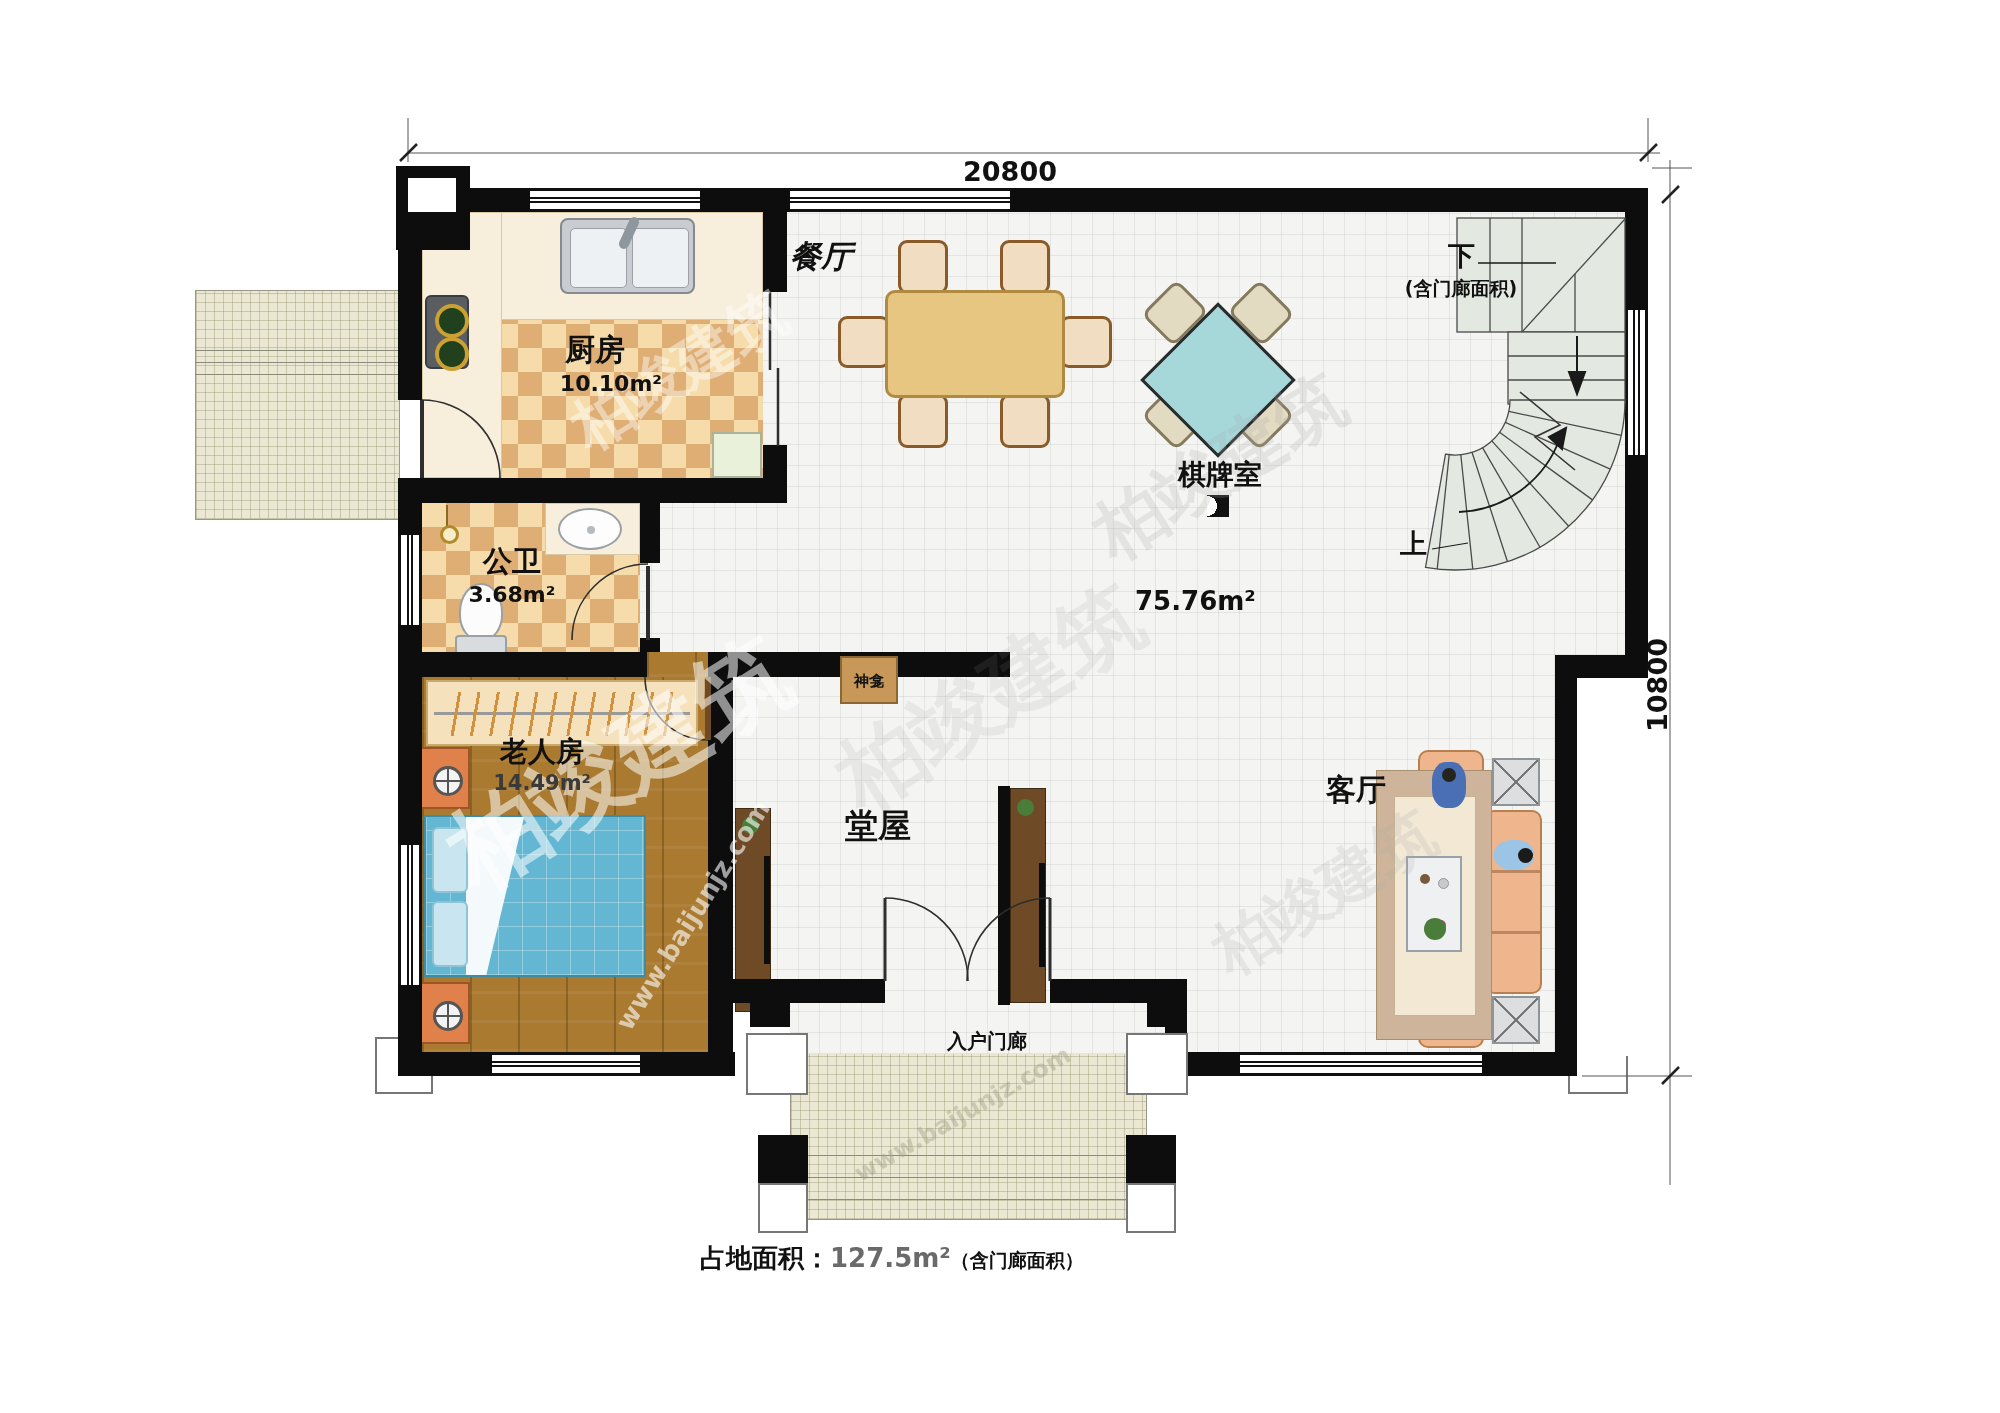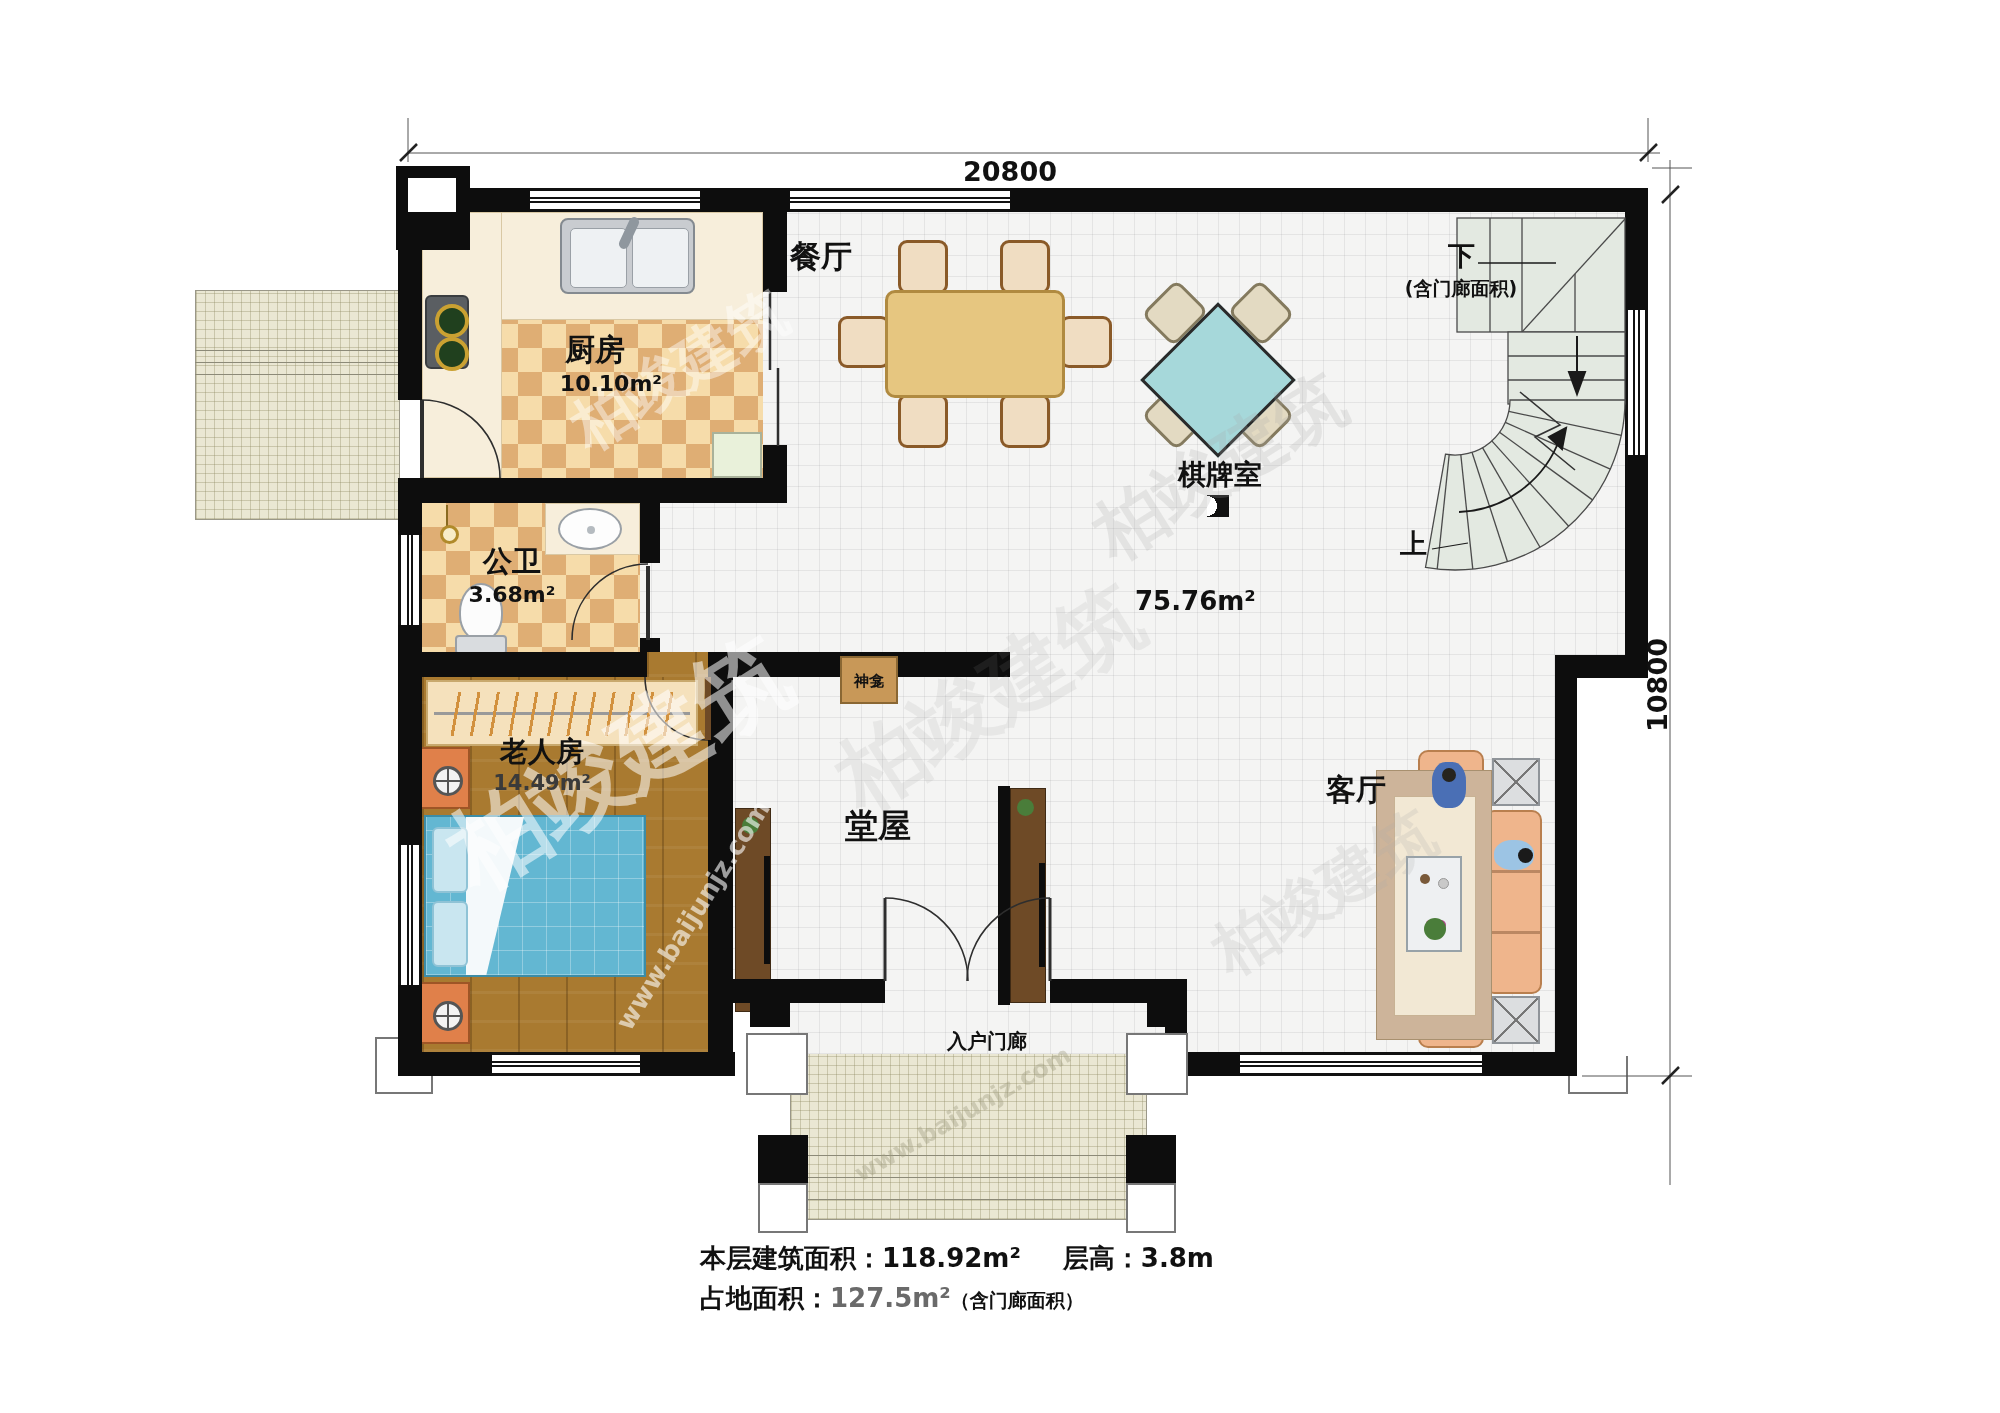--- a/index.html
+++ b/index.html
@@ -292,21 +292,21 @@
   <div class="wm" style="left:560px;top:900px;font-size:26px;color:rgba(255,255,255,.6);transform:rotate(-58deg);">www.baijunjz.com</div>
   <div class="wm" style="left:820px;top:640px;font-size:85px;color:rgba(150,150,150,.13);transform:rotate(-32deg);">柏竣建筑</div>
   <div class="wm" style="left:1080px;top:420px;font-size:70px;color:rgba(170,170,170,.22);transform:rotate(-32deg);">柏竣建筑</div>
   <div class="wm" style="left:1200px;top:850px;font-size:62px;color:rgba(170,170,170,.2);transform:rotate(-32deg);">柏竣建筑</div>
   <div class="wm" style="left:840px;top:1100px;font-size:24px;color:rgba(160,158,130,.4);transform:rotate(-30deg);">www.baijunjz.com</div>
   <div class="wm" style="left:560px;top:330px;font-size:60px;color:rgba(255,255,255,.45);transform:rotate(-32deg);">柏竣建筑</div>
 
   <div class="lbl" style="left:940px;top:156px;width:140px;text-align:center;font-size:27px;">20800</div>
   <div class="lbl" style="left:1608px;top:640px;width:100px;height:90px;text-align:center;font-size:27px;transform:rotate(-90deg);line-height:90px;">10800</div>
 
-  <div class="lbl" style="left:790px;top:236px;font-size:31px;">餐厅</div>
+  <div class="lbl" style="left:790px;top:236px;font-size:31px;font-style:italic;">餐厅</div>
 
   <div class="lbl" style="left:528px;top:330px;width:134px;text-align:center;">
     <div style="font-size:30px;">厨房</div>
     <div class="area" style="font-size:22px;text-align:right;">10.10m²</div>
   </div>
 
   <div class="lbl" style="left:448px;top:542px;width:128px;text-align:center;">
     <div style="font-size:29px;">公卫</div>
     <div class="area" style="font-size:22px;">3.68m²</div>
   </div>
@@ -321,21 +321,18 @@
   <div class="lbl" style="left:1326px;top:770px;font-size:30px;">客厅</div>
   <div class="lbl" style="left:912px;top:1028px;width:150px;text-align:center;font-size:20px;">入户门廊</div>
   <div class="lbl" style="left:1135px;top:586px;font-size:26px;">75.76m²</div>
 
   <div class="lbl" style="left:1448px;top:238px;font-size:27px;">下</div>
   <div class="lbl" style="left:1388px;top:276px;width:146px;text-align:center;font-size:19px;">(含门廊面积)</div>
   <div class="lbl" style="left:1400px;top:526px;font-size:27px;">上</div>
 
   <div class="stats">
     <div>
-      <span>本层建筑面积：</span><span class="val">118.92m²</span><span style="display:inline-block;width:42px;"></span><span>层高：</span><span class="val">3.8m</span>
-    </div>
-    <div>
       <span>占地面积：</span><span class="val" style="color:#6a6a6a;">127.5m²</span><span style="font-size:19px;">（含门廊面积）</span>
     </div>
   </div>
 
 
 </div>
 
 </body></html>

